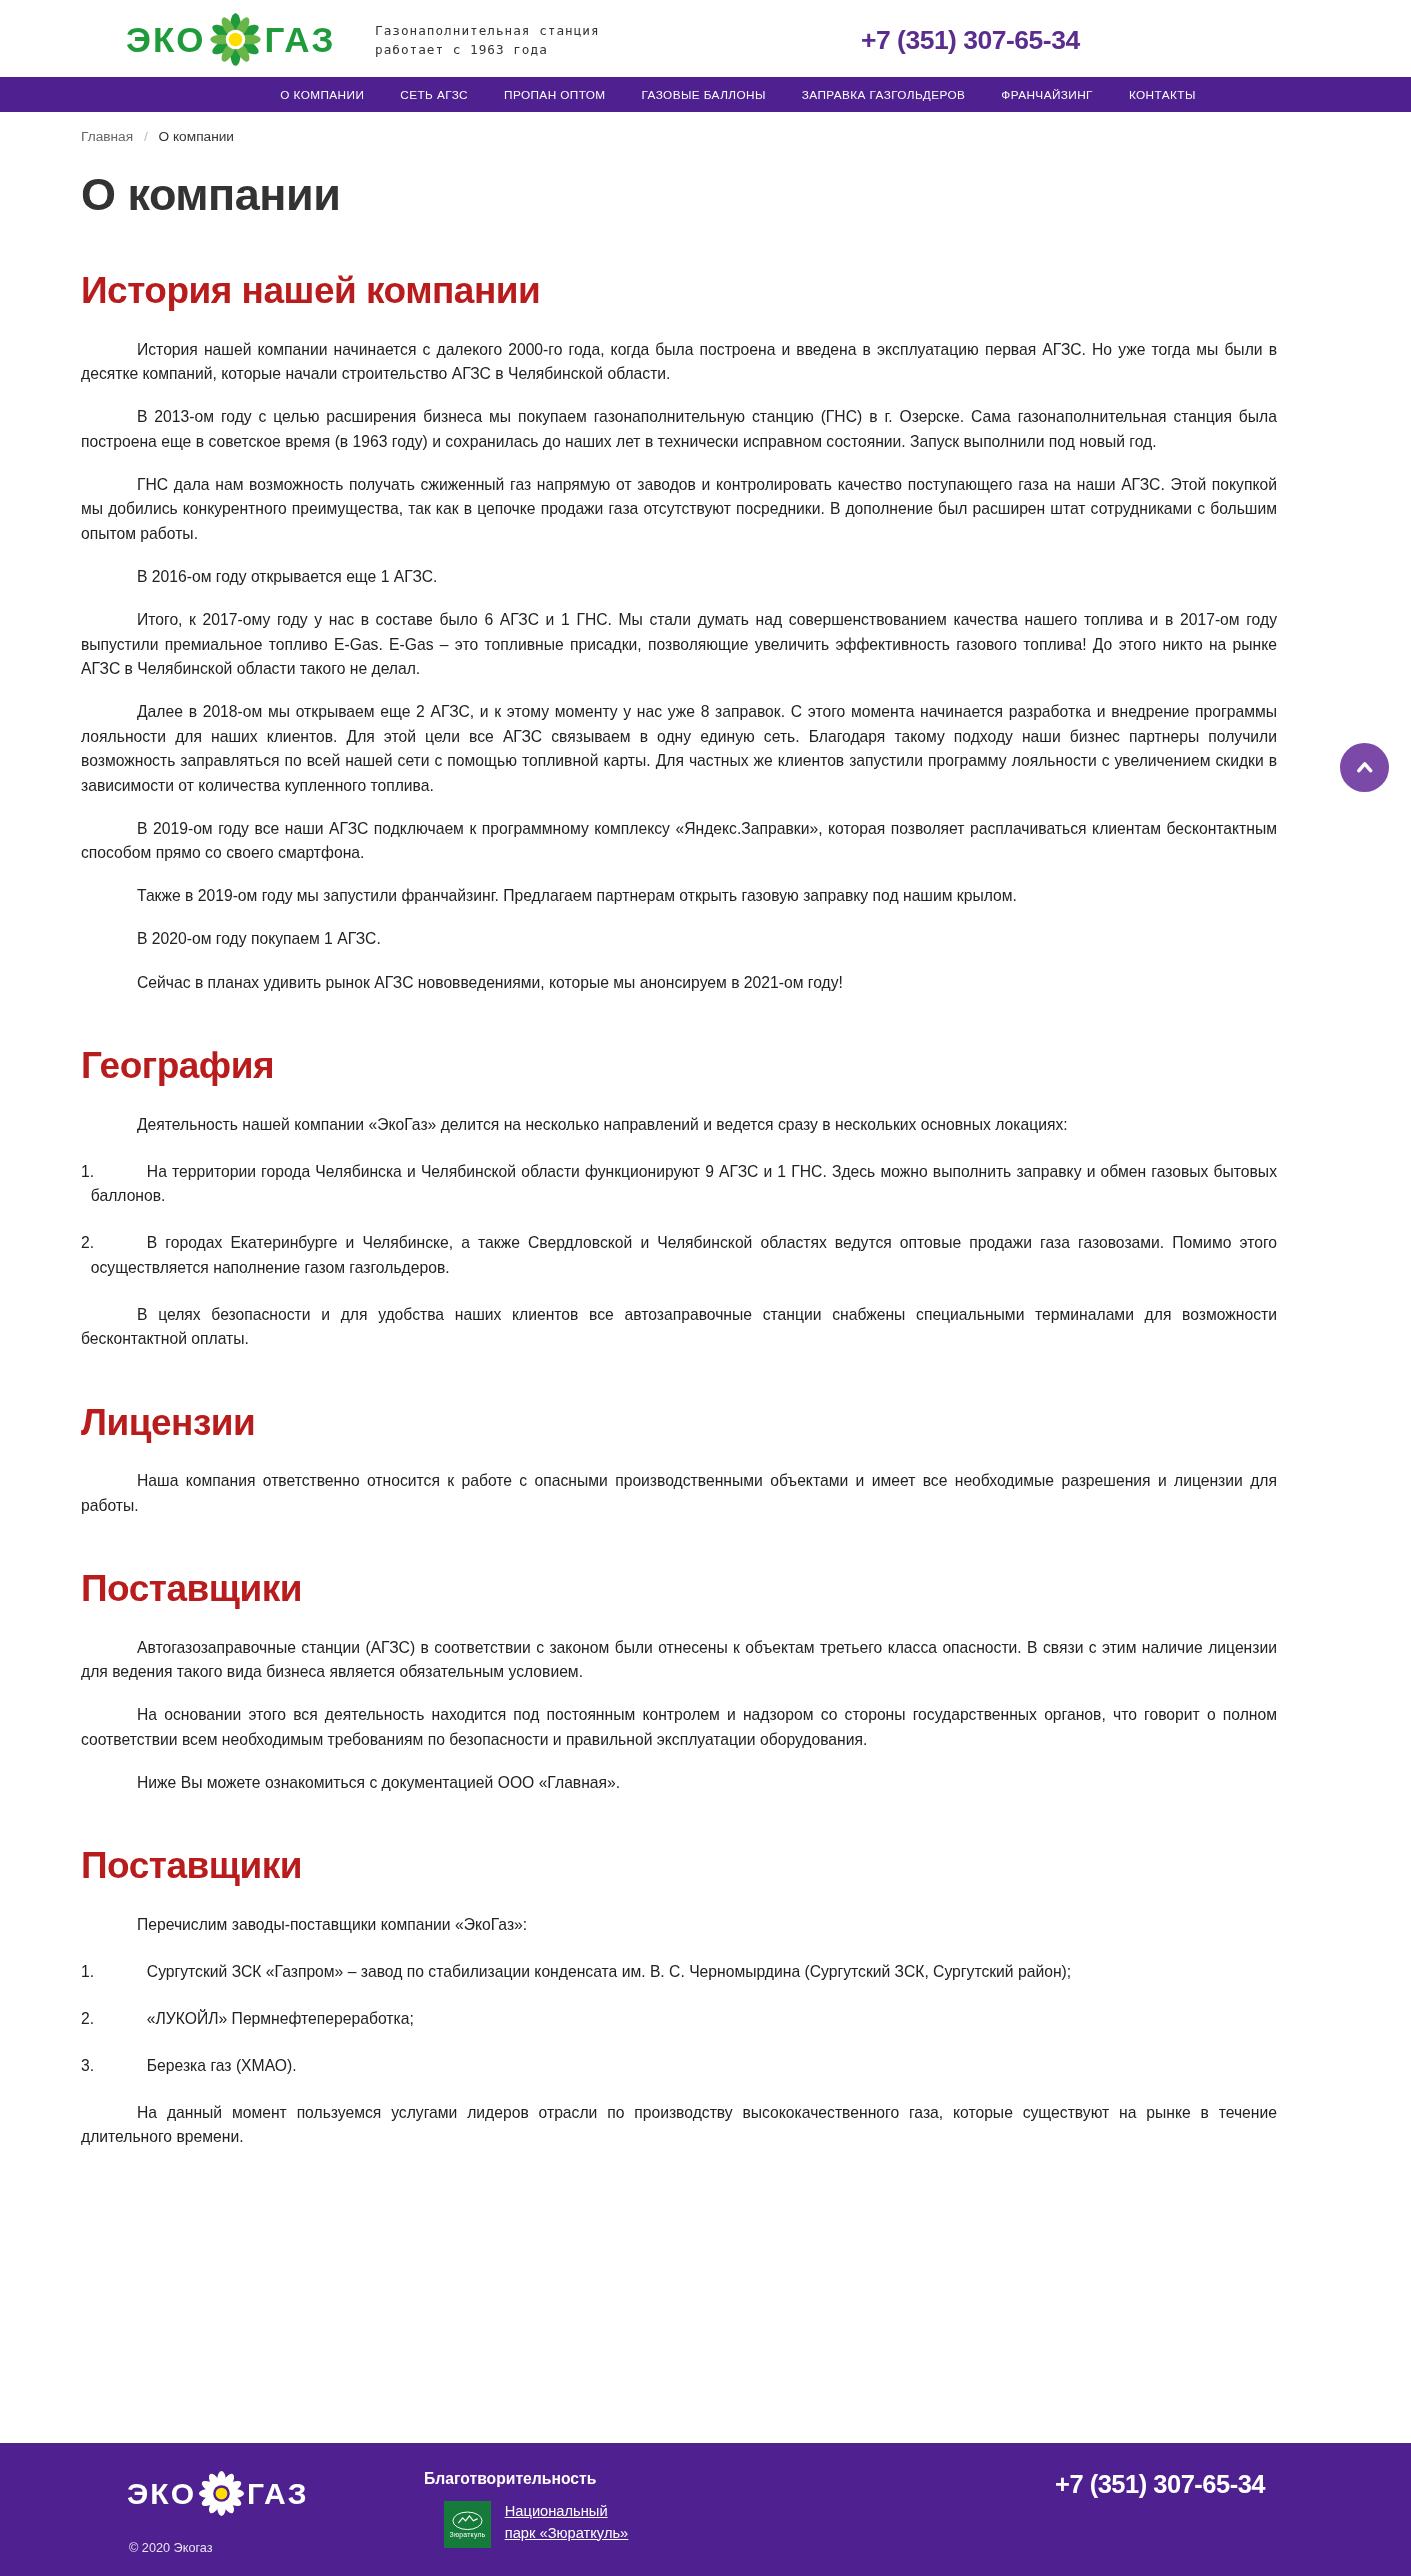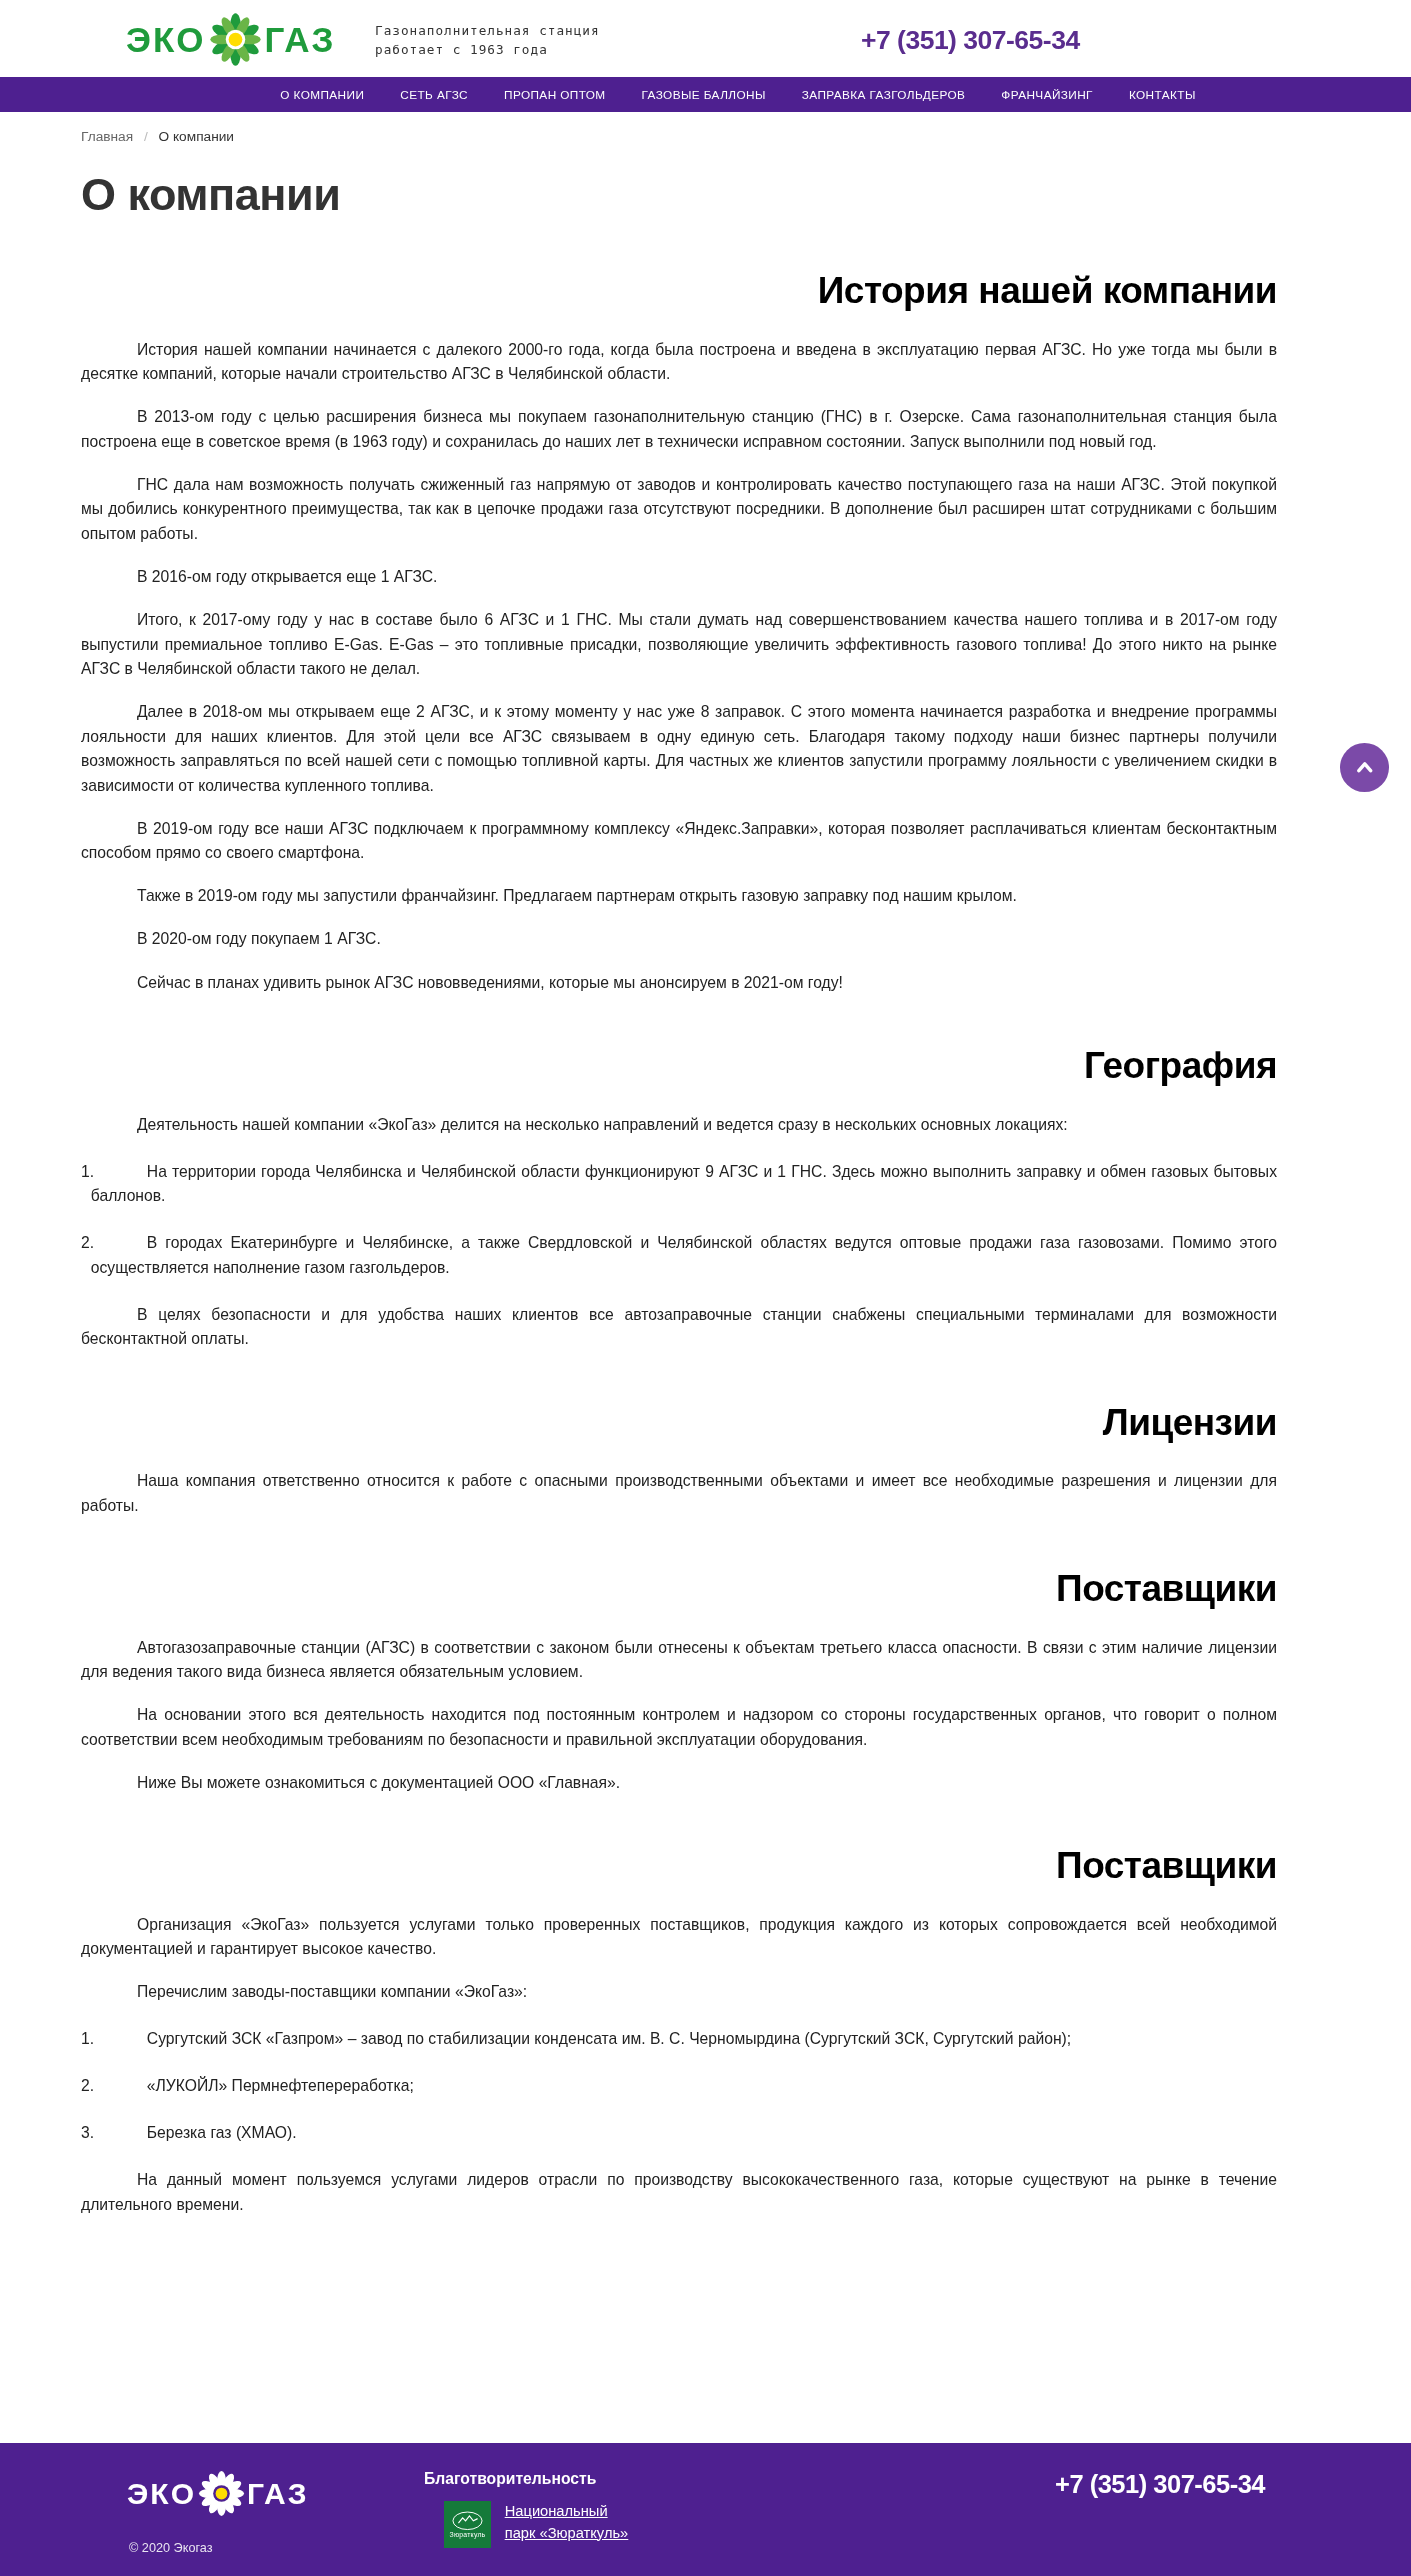--- a/index.html
+++ b/index.html
@@ -22,22 +22,22 @@
   .navbar{height:35px;background:#4e2090;display:flex;align-items:center;justify-content:center;}
   .nav-items{display:flex;gap:36px;position:relative;left:32px;}
   .nav-item{color:#fff;font-size:11.8px;letter-spacing:0.4px;text-decoration:none;
     text-transform:uppercase;white-space:nowrap;cursor:pointer;}
   
   .main{width:1196px;margin-left:81px;height:2330px;overflow:hidden;}
   .breadcrumb{margin-top:16.7px;font-size:13.7px;color:#666;display:flex;align-items:center;}
   .breadcrumb .sep{margin:0 10.8px;color:#bbb;}
   .breadcrumb .current{color:#333;}
   h1{margin:25.5px 0 0;font-size:45px;line-height:51px;font-weight:700;color:#333;letter-spacing:-0.5px;}
-  h2{margin:49px 0 25.5px;font-size:37px;line-height:43px;font-weight:700;color:#000000;
-     text-align:right;letter-spacing:-0.5px;}
+  h2{margin:49px 0 25.5px;font-size:37px;line-height:43px;font-weight:700;color:#b91c1c;
+     text-align:left;letter-spacing:-0.5px;}
   .para{margin:18.6px 0;font-size:15.7px;line-height:24.5px;color:#222;
     text-align:justify;text-indent:56px;}
   ul.bullets{margin:18.6px 0;padding-left:21.6px;}
   ul.bullets li{font-size:15.7px;line-height:24.5px;color:#222;}
   .num-item{position:relative;margin:22.5px 0;}
   .num-item .num{position:absolute;left:0;top:0;font-size:15.7px;line-height:24.5px;color:#222;}
   .num-item p{margin:0;padding-left:9.8px;font-size:15.7px;line-height:24.5px;color:#222;
     text-align:justify;text-indent:56px;}
   
   .scroll-top{position:absolute;left:1340px;top:743px;width:49px;height:49px;border-radius:50%;
@@ -156,21 +156,20 @@
 
   <section>
     <h2>Поставщики</h2>
     <p class="para">Автогазозаправочные станции (АГЗС) в соответствии с законом были отнесены к объектам третьего класса опасности. В связи с этим наличие лицензии для ведения такого вида бизнеса является обязательным условием.</p>
     <p class="para">На основании этого вся деятельность находится под постоянным контролем и надзором со стороны государственных органов, что говорит о полном соответствии всем необходимым требованиям по безопасности и правильной эксплуатации оборудования.</p>
     <p class="para">Ниже Вы можете ознакомиться с документацией ООО «Главная».</p>
   </section>
 
   <section>
     <h2>Поставщики</h2>
-    <p class="para">Организация «ЭкоГаз» пользуется услугами только проверенных поставщиков, продукция каждого из которых сопровождается всей необходимой документацией и гарантирует высокое качество.</p>
     <p class="para">Перечислим заводы-поставщики компании «ЭкоГаз»:</p>
     <div class="num-item">
       <span class="num">1.</span>
       <p>Сургутский ЗСК «Газпром» – завод по стабилизации конденсата им. В. С. Черномырдина (Сургутский ЗСК, Сургутский район);</p>
     </div>
     <div class="num-item">
       <span class="num">2.</span>
       <p>«ЛУКОЙЛ» Пермнефтепереработка;</p>
     </div>
     <div class="num-item">

